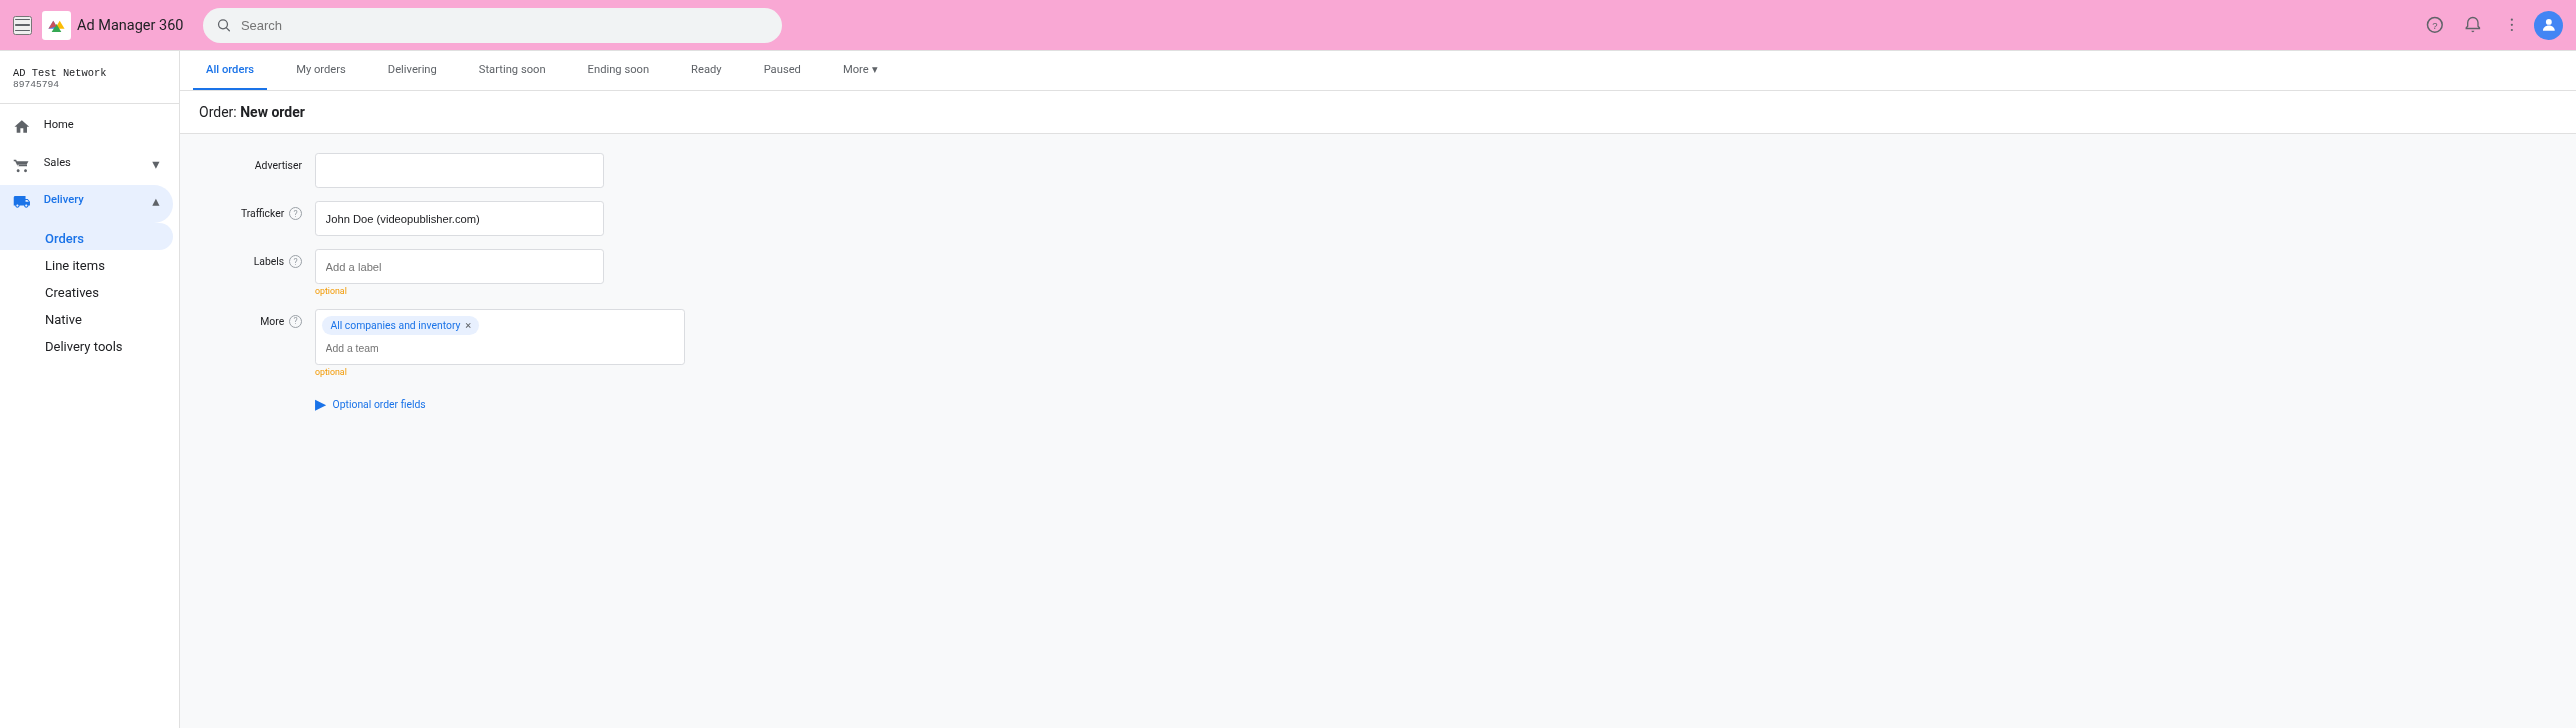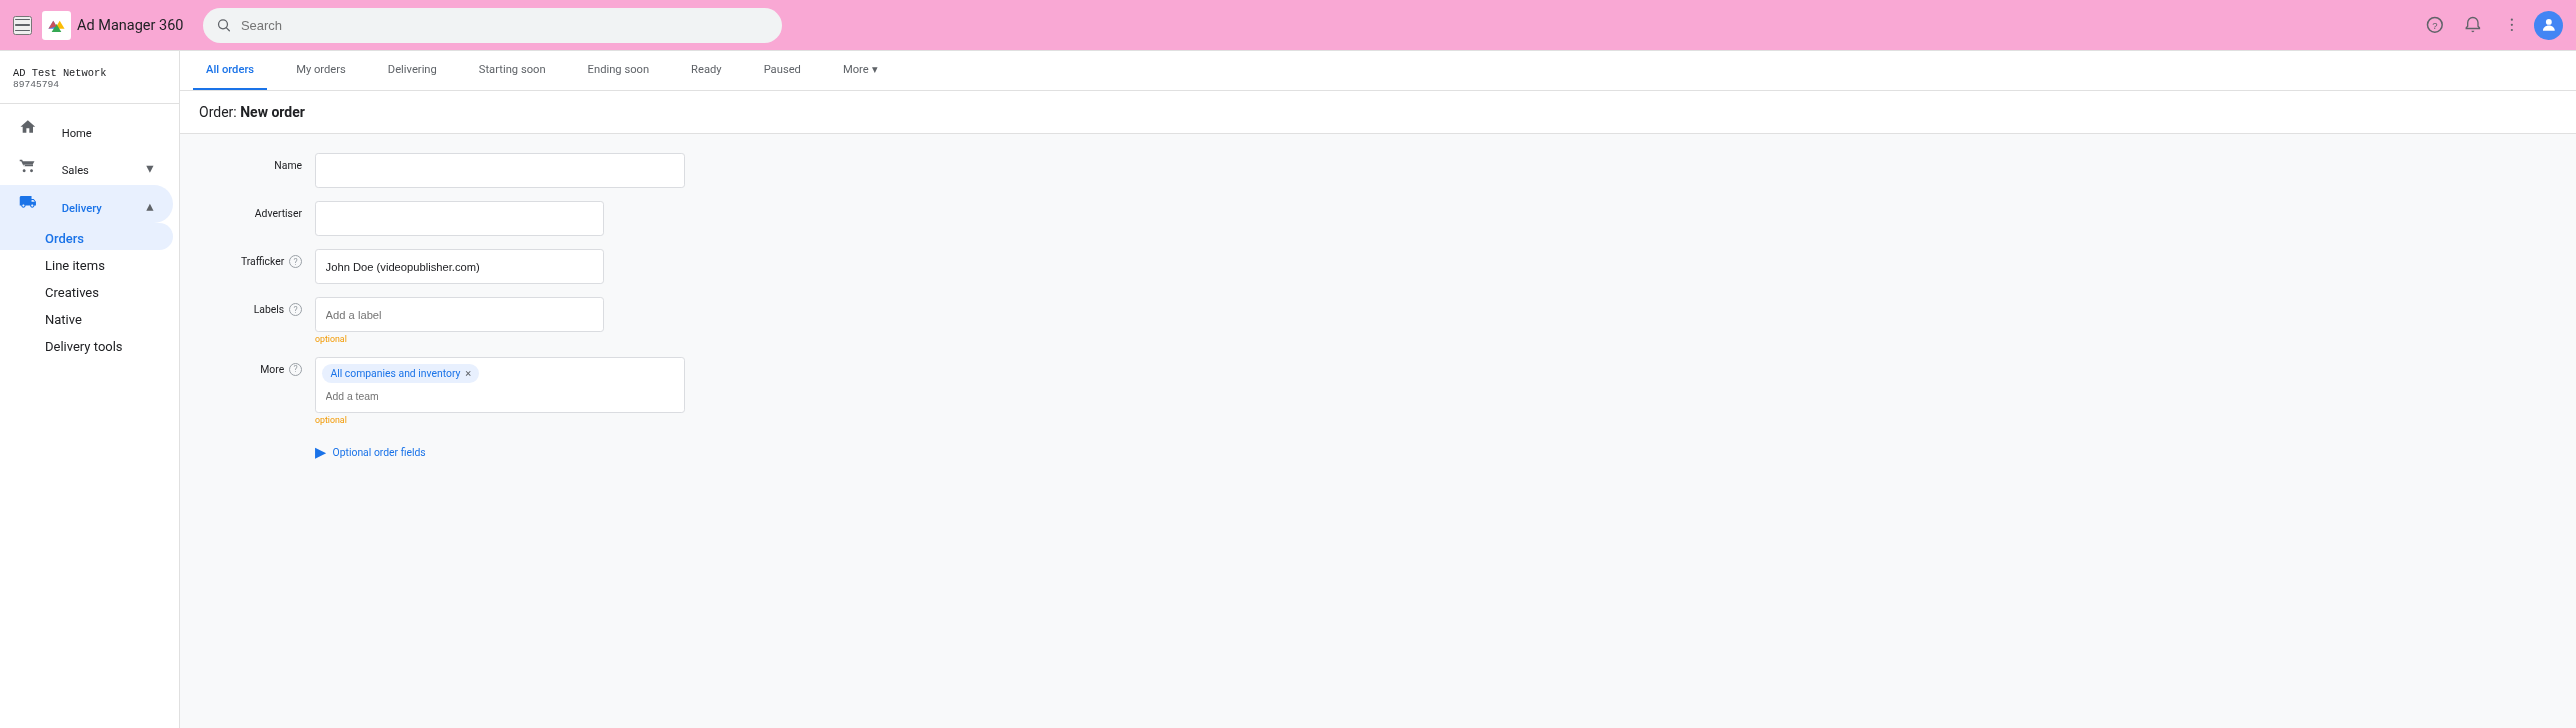--- a/index.html
+++ b/index.html
@@ -88,22 +88,22 @@
     .network-name {
       font-size: 10.4px; font-weight: 500; color: #202124;
     }
     .network-id {
       font-size: 9.6px; color: #5f6368;
     }
     .sidebar-divider {
       height: 0.8px; background: #e0e0e0; margin: 6.4px 0;
     }
     .sidebar-item {
-      display: flex; align-items: flex-end; gap: 25px;
-      padding: 8px 19px; cursor: pointer; border-radius: 0 19px 19px 0;
+      display: flex; align-items: flex-start; gap: 13px;
+      padding: 8px 13px; cursor: pointer; border-radius: 0 19px 19px 0;
       margin-right: 6.4px; color: #202124;
     }
     .sidebar-item.active { background: #e8f0fe; color: #1a73e8; }
     .sidebar-item.active .sidebar-item-label { color: #1a73e8; font-weight: 500; }
     .sidebar-item-icon { font-size: 16px; color: #5f6368; flex-shrink: 0; }
     .sidebar-item.active .sidebar-item-icon { color: #1a73e8; }
     .sidebar-item-label { font-size: 11.2px; flex: 1; }
     .sidebar-item-chevron { font-size: 14.5px; color: #5f6368; }
 
     .sidebar-sub-item {
@@ -371,28 +371,20 @@
 
     <div class="order-content">
       <div class="order-header">
         <span>Order:</span>
         <span> </span>
         <span class="order-header-bold">New order</span>
       </div>
 
       <div class="order-form">
 
-        <div class="form-row">
-          <div class="form-label-area">
-            <span class="form-label">Name</span>
-          </div>
-          <div class="form-field-area">
-            <input class="form-input wide" type="text" value="" style="">
-          </div>
-        </div>
 
         <div class="form-row">
           <div class="form-label-area">
             <span class="form-label">Advertiser</span>
           </div>
           <div class="form-field-area">
             <input class="form-input medium" type="text" value="" style="">
           </div>
         </div>
 

